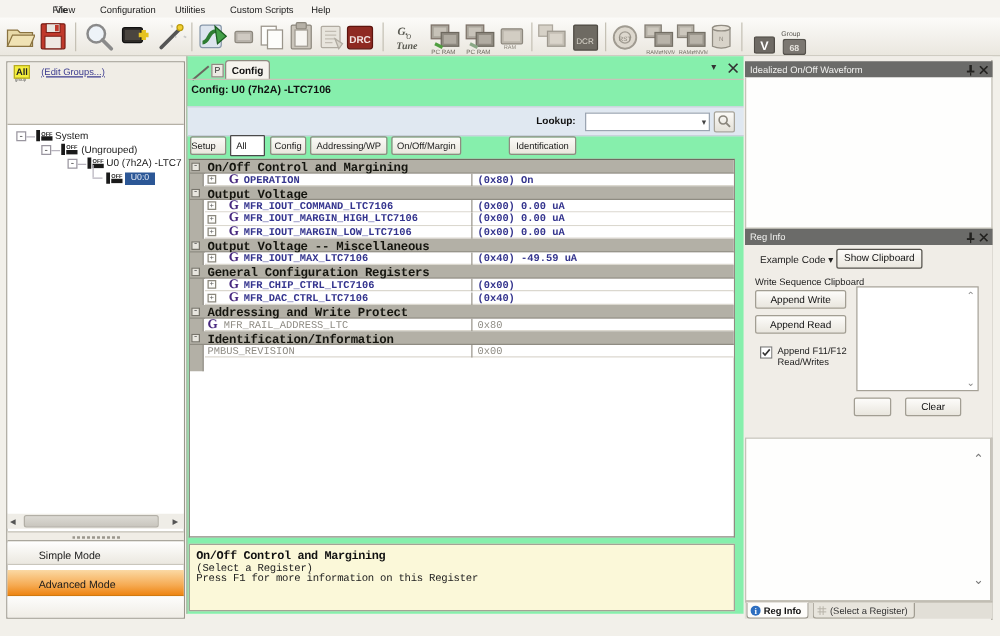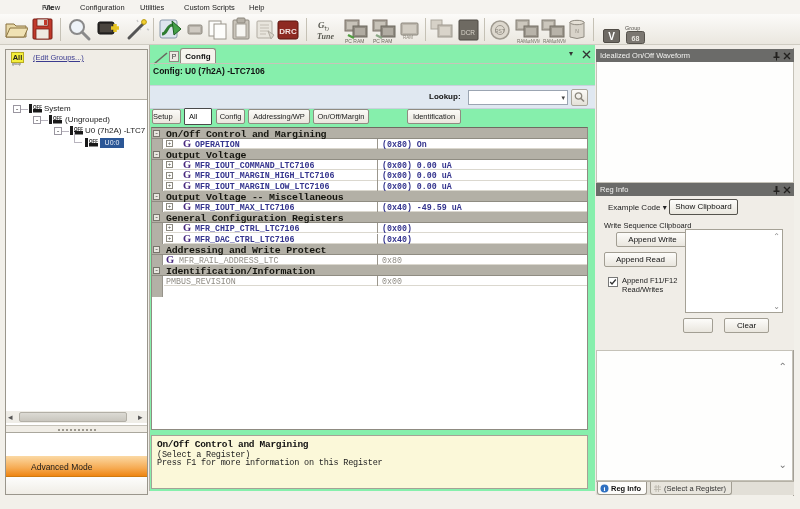--- a/index.html
+++ b/index.html
@@ -229,20 +229,23 @@
   <div class="abs" style="left:0;top:361px;width:141px;height:12px;background:#efede7;">
     <div class="abs" style="left:2px;top:1px;font-size:9px;color:#555;line-height:10px;">◂</div>
     <div class="abs" style="left:13px;top:1px;width:108px;height:10px;background:linear-gradient(#dcdad4,#c9c6be);border:1px solid #b2afa6;border-radius:2px;"></div>
     <div class="abs" style="left:132px;top:1px;font-size:9px;color:#555;line-height:10px;">▸</div>
   </div>
 
   <div class="abs" style="left:0;top:375px;width:141px;height:8px;background:#f0ede6;border-top:1px solid #c5c2b8;border-bottom:1px solid #aaa79d;">
     <div class="abs" style="left:52px;top:3px;width:38px;height:2px;background:repeating-linear-gradient(90deg,#9b978d 0 2px,transparent 2px 4px);"></div>
   </div>
 
+  <div class="abs" style="left:0;top:384px;width:141px;height:18px;background:linear-gradient(#fefefd,#ebe8e0);border-bottom:1px solid #c9c6bc;">
+    <div class="abs" style="left:25px;top:5px;font-size:8.5px;color:#1a1a1a;">Simple Mode</div>
+  </div>
 
   <div class="abs" style="left:0;top:406px;width:141px;height:21px;background:linear-gradient(180deg,#fbd9a4 0%,#f6ab53 60%,#ee8512 100%);border-bottom:1px solid #d07a10;">
     <div class="abs" style="left:25px;top:6px;font-size:8.5px;color:#1a1a1a;">Advanced Mode</div>
   </div>
   <div class="abs" style="left:0;top:427px;width:141px;height:17px;background:linear-gradient(#fdfdfc,#f0ede6);"></div>
 </div>
 
 <div id="centerpanel" class="abs" style="left:149px;top:45px;width:446px;height:446px;background:#86efac;border-left:1px solid #b5b1a6;">
 
   <svg class="abs" style="left:3px;top:6px;" width="16" height="14" viewBox="0 0 16 14">
@@ -391,21 +394,21 @@
     </svg>
     <svg class="abs" style="left:187px;top:3px;" width="8" height="8" viewBox="0 0 8 8">
         <path d="M1 1 L7 7 M7 1 L1 7" stroke="#22211f" stroke-width="1.4"></path>
       </svg>
   </div>
 
   <div class="abs" style="left:1px;top:151px;width:198px;height:154px;background:#f0ede7;">
     <div class="abs" style="left:12px;top:7px;font-size:8px;color:#222;">Example Code ▾</div>
     <div class="abs" style="left:73px;top:3px;width:69px;height:16px;background:linear-gradient(#fdfcfa,#eae7df);border:1px solid #55534d;border-radius:2px;font-size:8px;color:#111;text-align:center;line-height:14px;">Show Clipboard</div>
     <div class="abs" style="left:8px;top:25px;font-size:7.5px;color:#222;">Write Sequence Clipboard</div>
-    <div class="abs" style="left:8px;top:36px;width:73px;height:15px;background:linear-gradient(#fdfcfa,#e9e6de);border:1px solid #a29e93;border-radius:2px;font-size:8px;color:#111;text-align:center;line-height:13px;margin-left:12px;">Append Write</div>
+    <div class="abs" style="left:8px;top:36px;width:73px;height:15px;background:linear-gradient(#fdfcfa,#e9e6de);border:1px solid #a29e93;border-radius:2px;font-size:8px;color:#111;text-align:center;line-height:13px;">Append Write</div>
     <div class="abs" style="left:8px;top:56px;width:73px;height:15px;background:linear-gradient(#fdfcfa,#e9e6de);border:1px solid #a29e93;border-radius:2px;font-size:8px;color:#111;text-align:center;line-height:13px;">Append Read</div>
     <svg class="abs" style="left:12px;top:81px;" width="10" height="10" viewBox="0 0 10 10">
         <rect x="0.5" y="0.5" width="9" height="9" fill="#fff" stroke="#777"></rect>
         <path d="M2.2 5 L4 7 L7.8 2.5" stroke="#333" stroke-width="1.3" fill="none"></path>
       </svg>
     <div class="abs" style="left:26px;top:80px;font-size:7.5px;color:#222;line-height:9px;">Append F11/F12<br>Read/Writes</div>
     <div class="abs" style="left:89px;top:33px;width:98px;height:84px;background:#fff;border:1px solid #a5a196;">
       <div class="abs" style="right:2px;top:2px;font-size:8px;color:#888;">⌃</div>
       <div class="abs" style="right:2px;bottom:1px;font-size:8px;color:#888;">⌄</div>
     </div>

